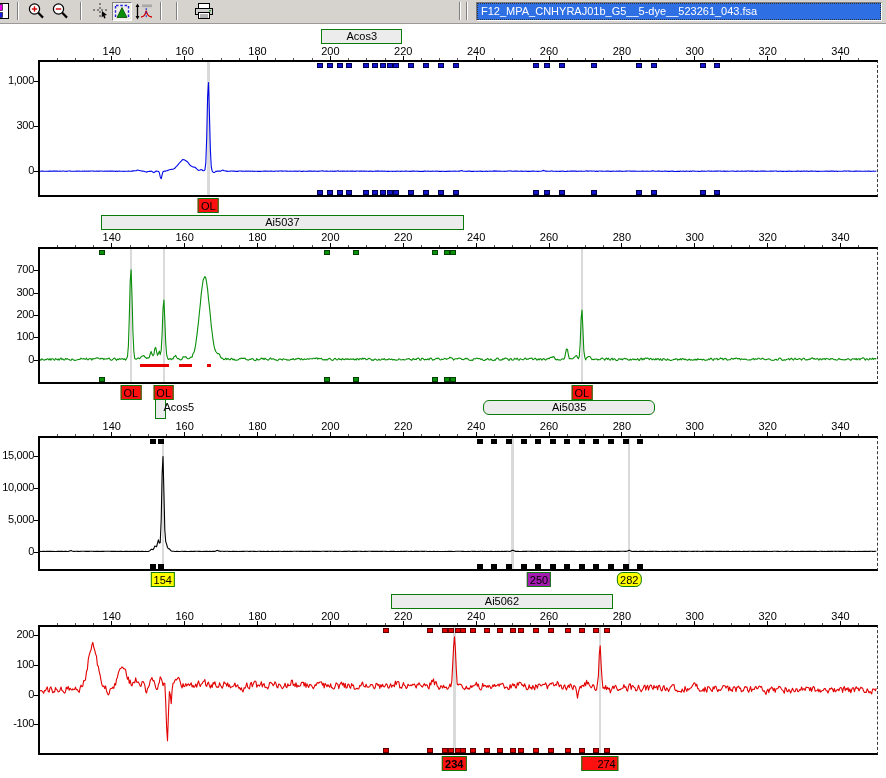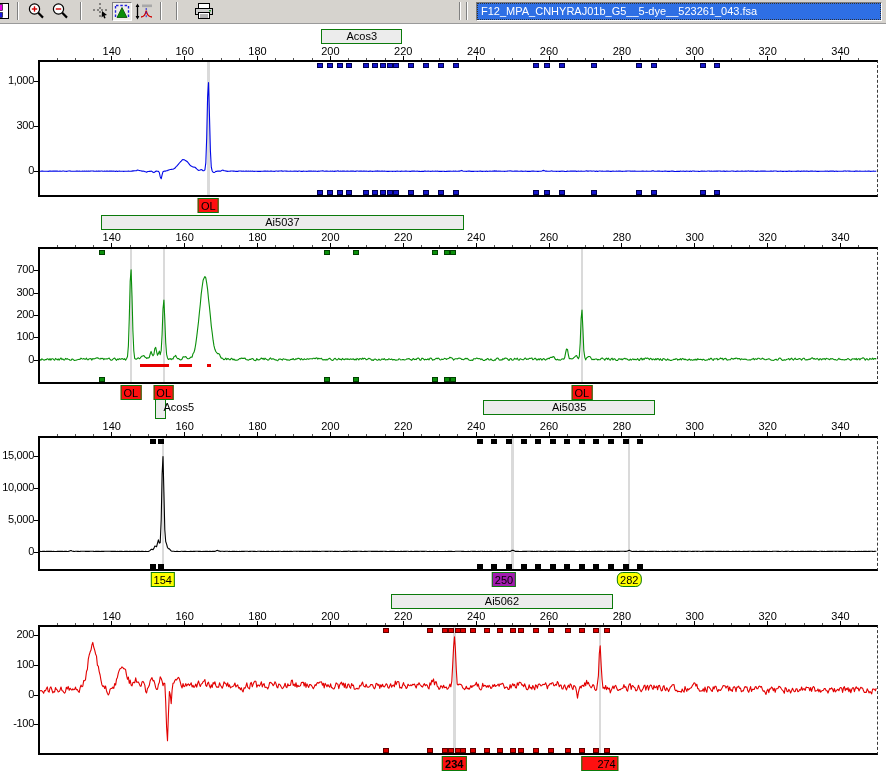--- a/index.html
+++ b/index.html
@@ -330,21 +330,21 @@
       <div class="ylabel" style="top: 263.235px;">700</div>
       <div class="ytick" style="top: 270.235px;"></div>
       <div style="position: absolute; left: 0px; top: 384px; width: 886px; height: 15px;">
         <div class="call" style="left: 130.915px; top: 1px; background: rgb(255, 16, 16);">OL</div>
         <div class="call" style="left: 163.71px; top: 1px; background: rgb(255, 16, 16);">OL</div>
         <div class="call" style="left: 581.845px; top: 1px; background: rgb(255, 16, 16);">OL</div>
       </div>
       <div style="position: absolute; left: 0px; top: 399px; width: 886px; height: 20px;">
         <div class="marker tall" style="left: 154.782px; width: 9.4741px; top: 0px; height: 18px;"></div>
         <div class="mlabel" style="left: 158.791px; top: 2px; margin-left: 20px;">Acos5</div>
-        <div class="marker" style="left: 483.461px; width: 169.441px; top: 1px; height: 13px;">Ai5035</div>
+        <div class="marker" style="left: 483.461px; width: 169.441px; top: 1px; height: 13px; border-radius: 6px;">Ai5035</div>
       </div>
       <div style="position: absolute; left: 0px; top: 419px; width: 886px; height: 17px;">
         <div class="axlabel" style="left: 111.785px; top: 1px;">140</div>
         <div class="xtick" style="left: 111.285px; top: 13px; height: 4px;"></div>
         <div class="axlabel" style="left: 184.662px; top: 1px;">160</div>
         <div class="xtick" style="left: 184.162px; top: 13px; height: 4px;"></div>
         <div class="axlabel" style="left: 257.54px; top: 1px;">180</div>
         <div class="xtick" style="left: 257.04px; top: 13px; height: 4px;"></div>
         <div class="axlabel" style="left: 330.418px; top: 1px;">200</div>
         <div class="xtick" style="left: 329.918px; top: 13px; height: 4px;"></div>
@@ -440,21 +440,21 @@
       <div class="ylabel" style="top: 544.554px;">0</div>
       <div class="ytick" style="top: 551.554px;"></div>
       <div class="ylabel" style="top: 512.835px;">5,000</div>
       <div class="ytick" style="top: 519.835px;"></div>
       <div class="ylabel" style="top: 481.116px;">10,000</div>
       <div class="ytick" style="top: 488.116px;"></div>
       <div class="ylabel" style="top: 449.397px;">15,000</div>
       <div class="ytick" style="top: 456.397px;"></div>
       <div style="position: absolute; left: 0px; top: 571px; width: 886px; height: 21px;">
         <div class="call" style="left: 162.799px; top: 1px; background: rgb(255, 255, 0);">154</div>
-        <div class="call" style="left: 504px; top: 1px; background: #a21caf;">250</div>
+        <div class="call" style="left: 539px; top: 1px; background: #a21caf;">250</div>
         <div class="call" style="left: 629.216px; top: 1px; background: rgb(255, 255, 0); border-radius: 6px;">282</div>
       </div>
       <div style="position: absolute; left: 0px; top: 593px; width: 886px; height: 16px;">
         <div class="marker" style="left: 391.27px; width: 219.362px; top: 1px; height: 13px;">Ai5062</div>
       </div>
       <div style="position: absolute; left: 0px; top: 609px; width: 886px; height: 16px;">
         <div class="axlabel" style="left: 111.785px; top: 1px;">140</div>
         <div class="xtick" style="left: 111.285px; top: 12px; height: 4px;"></div>
         <div class="axlabel" style="left: 184.662px; top: 1px;">160</div>
         <div class="xtick" style="left: 184.162px; top: 12px; height: 4px;"></div>

